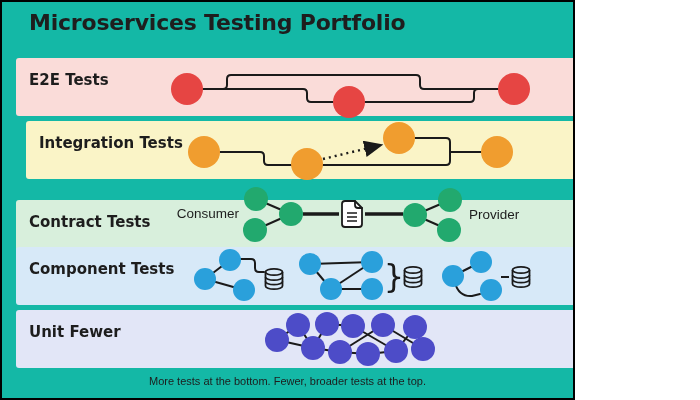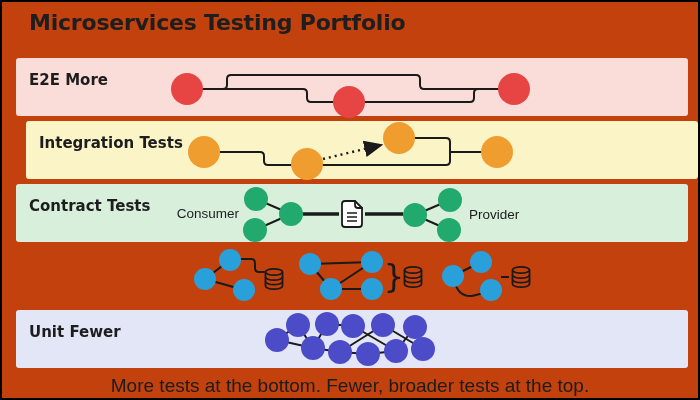--- a/index.html
+++ b/index.html
@@ -1,58 +1,61 @@
 <!DOCTYPE html>
 <html><head>
 <meta charset="utf-8">
 <style>
   html,body{margin:0;padding:0;background:#fff;}
   #frame{
-    position:relative;width:700px;height:400px;box-sizing:border-box;
-    border:2px solid #000;background:#c2410c;overflow:hidden;
+    position:relative;width:575px;height:400px;box-sizing:border-box;
+    border:2px solid #000;background:#14b8a6;overflow:hidden;
     font-family:"Liberation Sans",sans-serif;
   }
   #page-title{
     position:absolute;left:27px;top:8px;margin:0;
     font-size:22px;font-weight:bold;color:#1e1e1e;letter-spacing:-0.2px;
     font-family:"DejaVu Sans","Liberation Sans",sans-serif;
   }
   .band{
     position:absolute;left:14px;width:672px;height:58px;border-radius:3px;
   }
   .band-label{
     position:absolute;left:13px;top:13px;
     font-size:15px;font-weight:bold;color:#1d1d1d;
     font-family:"DejaVu Sans","Liberation Sans",sans-serif;
   }
   #band-e2e{top:56px;}
   #band-integration{top:119px;margin-left:10px;}
-  #band-contract{top:182px;}
+  #band-contract{top:198px;}
   #band-component{top:245px;}
   #band-unit{top:308px;}
   #diagram-svg{position:absolute;left:0;top:0;pointer-events:none;}
   #footer-note{
     position:absolute;left:0;top:373px;width:100%;text-align:center;
-    font-size:19px;color:#1d1d1d;
+    font-size:11px;color:#1d1d1d;
   }
 </style>
 </head>
 <body>
 
 <div id="frame">
   <h1 id="page-title">Microservices Testing Portfolio</h1>
 
   <div class="band" id="band-e2e" style="background: rgb(250, 220, 217);">
-    <div class="band-label">E2E More</div>
+    <div class="band-label">E2E Tests</div>
   </div>
   <div class="band" id="band-integration" style="background: rgb(250, 244, 199);">
     <div class="band-label">Integration Tests</div>
   </div>
   <div class="band" id="band-contract" style="background: rgb(216, 239, 220);">
     <div class="band-label">Contract Tests</div>
+  </div>
+  <div class="band" id="band-component" style="background: rgb(215, 233, 248);">
+    <div class="band-label">Component Tests</div>
   </div>
   <div class="band" id="band-unit" style="background: rgb(226, 230, 247);">
     <div class="band-label">Unit Fewer</div>
   </div>
 
   <svg id="diagram-svg" width="700" height="400" viewBox="0 0 700 400">
       <defs>
         <marker id="arrowhead" markerWidth="9" markerHeight="8" refX="7" refY="3.5" orient="auto">
           <path d="M0,0 L8,3.5 L0,7 Z" fill="#1a1a1a"></path>
         </marker>

